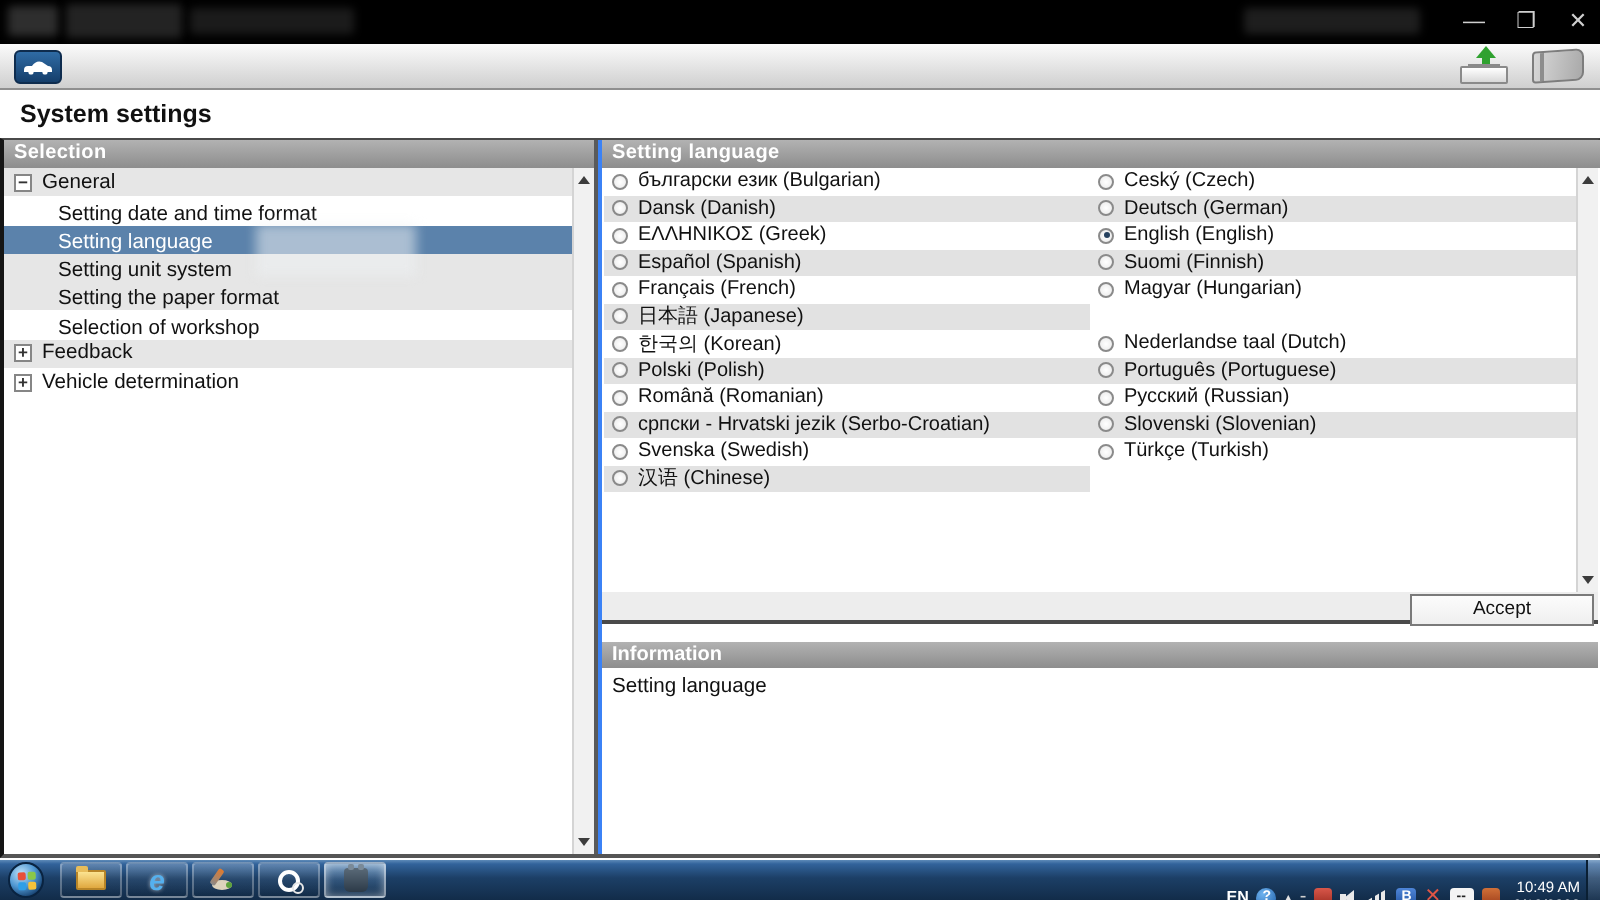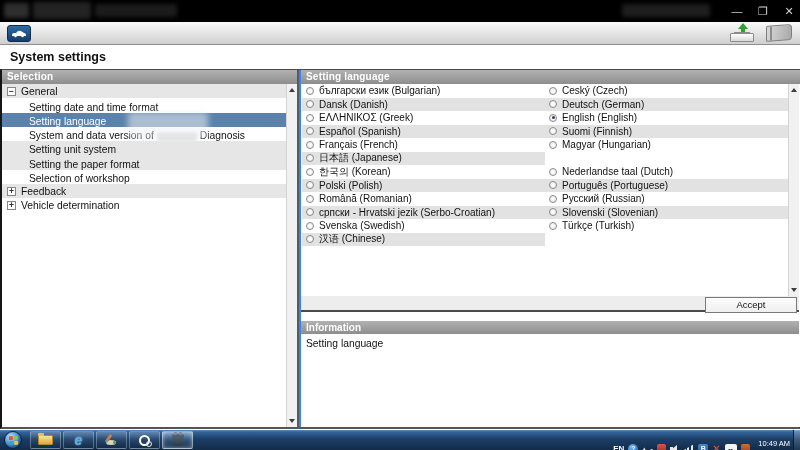--- a/index.html
+++ b/index.html
@@ -174,25 +174,20 @@
           <div class="tree-row lvl0 alt">
             <span class="expander">−</span>
             <span>General</span>
           </div>
           <div class="tree-row lvl1">
             <span>Setting date and time format</span>
           </div>
           <div class="tree-row lvl1 sel">
             <span>Setting language</span>
           </div>
-          <div class="tree-row lvl1">
-            <span>System and data version of</span>
-            <span class="inline-blur"></span>
-            <span>Diagnosis</span>
-          </div>
           <div class="tree-row lvl1 alt">
             <span>Setting unit system</span>
           </div>
           <div class="tree-row lvl1 alt">
             <span>Setting the paper format</span>
           </div>
           <div class="tree-row lvl1">
             <span>Selection of workshop</span>
           </div>
           <div class="tree-row lvl0 alt">

